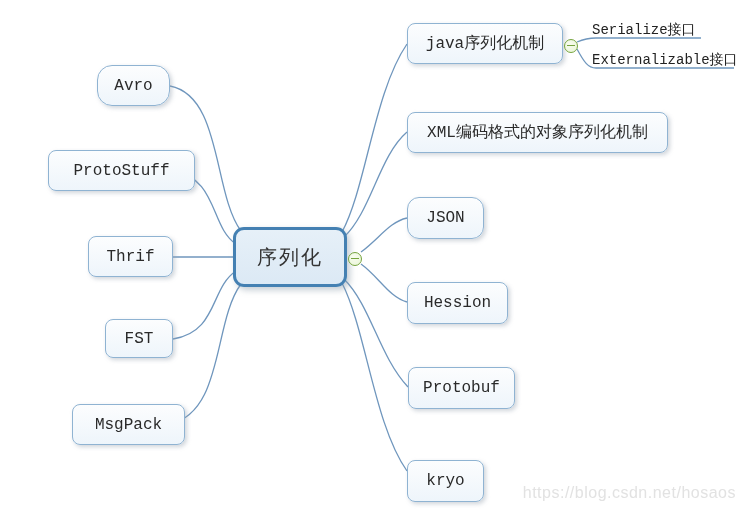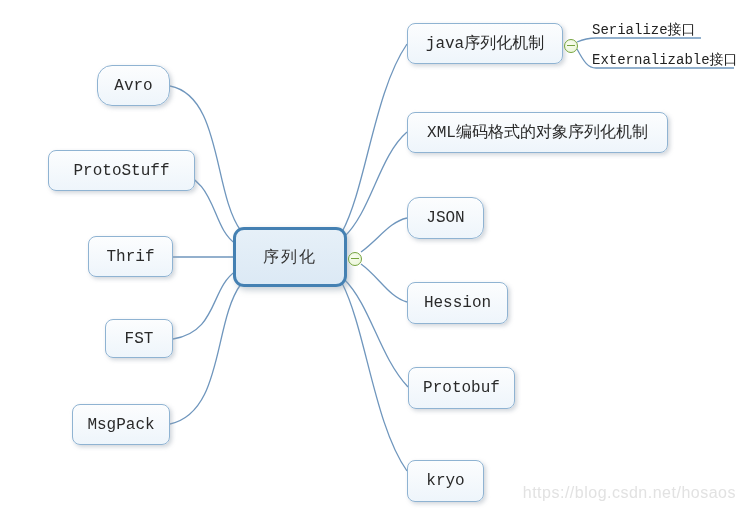--- a/index.html
+++ b/index.html
@@ -19,21 +19,21 @@
     position:absolute;display:flex;align-items:center;justify-content:center;
     border:1.5px solid var(--child-border);border-radius:8px;
     background:linear-gradient(180deg,#fcfdfe 0%,var(--child-fill) 100%);
     box-shadow:2px 2px 4px rgba(150,162,176,0.45);
     font-size:16px;color:#2a2a2a;white-space:nowrap;box-sizing:border-box;
   }
   .node.central{
     border:3px solid var(--center-border);border-radius:11px;
     background:linear-gradient(180deg,#e6f0f8 0%,var(--center-fill) 100%);
     box-shadow:3px 3px 6px rgba(140,155,170,0.5);
-    font-size:16px;letter-spacing:2px;color:var(--text);
+    font-size:20px;letter-spacing:2px;color:var(--text);
   }
   .subtopic{
     position:absolute;font-size:14px;color:#222222;white-space:nowrap;
   }
   .collapse{
     position:absolute;width:12px;height:12px;border:1px solid var(--collapse-border);
     border-radius:50%;background:radial-gradient(circle at 40% 35%,#f8fcef 0%,var(--collapse-fill) 70%);
     box-sizing:content-box;
   }
   .collapse::after{
@@ -69,21 +69,21 @@
     <path d="M577,42 C584,39 588,38 596,38 L701,38"></path>
     <path d="M577,49 C584,62 588,68 596,68 L734,68"></path>
   </svg>
 
   <div class="node central" style="left:233px;top:227px;width:114px;height:60px;">序列化</div>
 
   <div class="node" style="left:97px;top:65px;width:73px;height:41px;border-radius:15px;">Avro</div>
   <div class="node" style="left:48px;top:150px;width:147px;height:41px;">ProtoStuff</div>
   <div class="node" style="left:88px;top:236px;width:85px;height:41px;">Thrif</div>
   <div class="node" style="left:105px;top:319px;width:68px;height:39px;">FST</div>
-  <div class="node" style="left:72px;top:404px;width:98px;height:41px;">MsgPack</div>
+  <div class="node" style="left:72px;top:404px;width:113px;height:41px;">MsgPack</div>
 
   <div class="node" style="left:407px;top:23px;width:156px;height:41px;">java序列化机制</div>
   <div class="node" style="left:407px;top:112px;width:261px;height:41px;">XML编码格式的对象序列化机制</div>
   <div class="node" style="left:407px;top:197px;width:77px;height:42px;border-radius:12px;">JSON</div>
   <div class="node" style="left:407px;top:282px;width:101px;height:42px;">Hession</div>
   <div class="node" style="left:408px;top:367px;width:107px;height:42px;">Protobuf</div>
   <div class="node" style="left:407px;top:452px;width:77px;height:42px;margin-top:8px;">kryo</div>
 
   <div class="subtopic" style="left:592px;top:21px;text-align:right;">Serialize接口</div>
   <div class="subtopic" style="left:592px;top:51px;">Externalizable接口</div>

